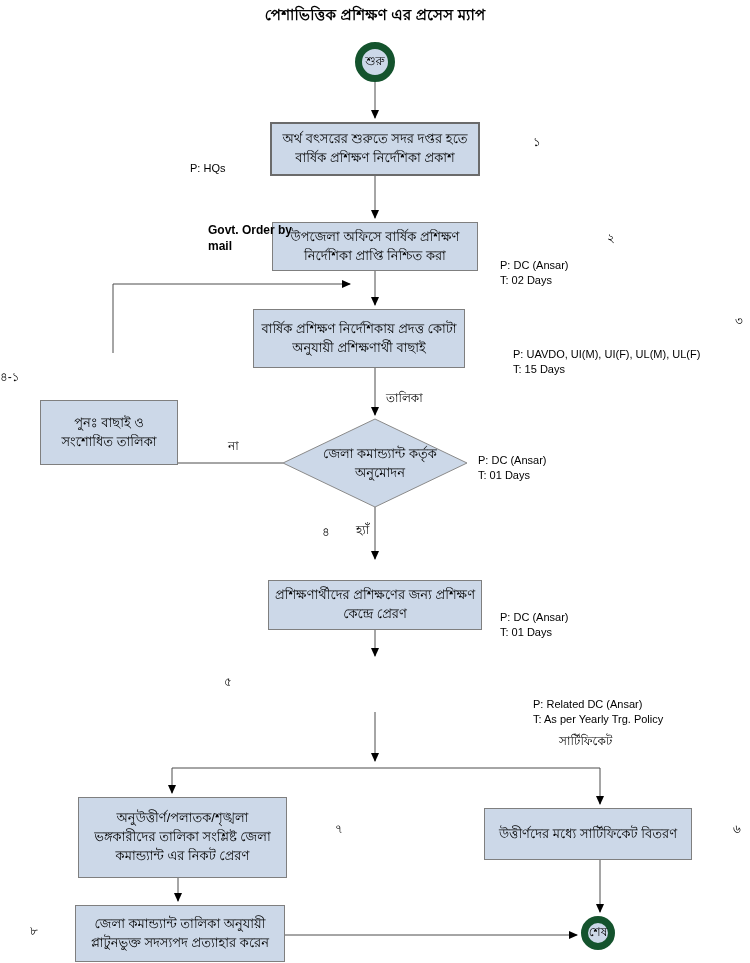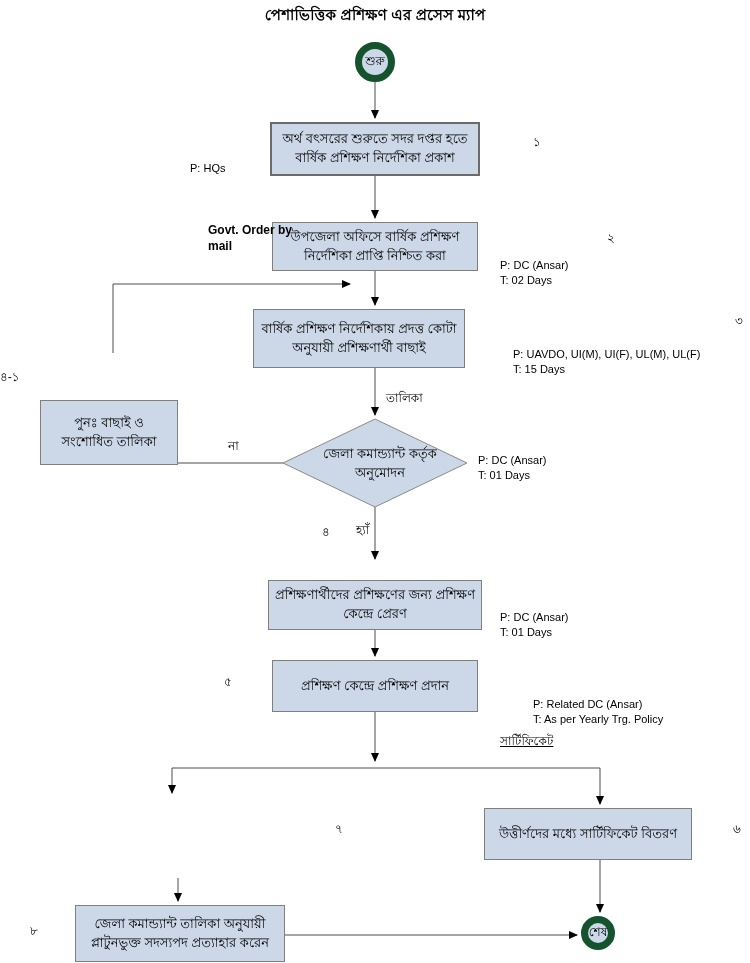--- a/index.html
+++ b/index.html
@@ -139,24 +139,24 @@
   </div>
 
   <div class="diamond-label" style="left:304px;top:426px;width:152px;height:74px;">
     <span>জেলা কমান্ড্যান্ট কর্তৃক অনুমোদন</span>
   </div>
 
   <div class="node" style="left:268px;top:563px;width:214px;height:50px;margin-top:17px;">
     <span>প্রশিক্ষণার্থীদের প্রশিক্ষণের জন্য প্রশিক্ষণ কেন্দ্রে প্রেরণ</span>
   </div>
 
-  <div class="node" style="left:272px;top:660px;width:206px;height:52px;">
-    <span>প্রশিক্ষণ কেন্দ্রে প্রশিক্ষণ প্রদান</span>
-  </div>
-
+
+  <div class="node" style="left:78px;top:797px;width:209px;height:81px;">
+    <span>অনুউত্তীর্ণ/পলাতক/শৃঙ্খলা ভঙ্গকারীদের তালিকা সংশ্লিষ্ট জেলা কমান্ড্যান্ট এর নিকট প্রেরণ</span>
+  </div>
 
   <div class="node" style="left:484px;top:808px;width:208px;height:52px;">
     <span>উত্তীর্ণদের মধ্যে সার্টিফিকেট বিতরণ</span>
   </div>
 
   <div class="node" style="left:75px;top:905px;width:210px;height:57px;">
     <span>জেলা কমান্ড্যান্ট তালিকা অনুযায়ী প্লাটুনভুক্ত সদস্যপদ প্রত্যাহার করেন</span>
   </div>
 
   <div class="ann" style="left:190px;top:122px;">P: HQs</div>
@@ -187,21 +187,21 @@
   </div>
 
   <div class="ann" style="left:533px;top:658px;">
     <div>P: Related DC (Ansar)</div>
     <div>T: As per Yearly Trg. Policy</div>
   </div>
 
   <div class="edge-label" style="left:386px;top:389px;">তালিকা</div>
   <div class="edge-label" style="left:228px;top:437px;">না</div>
   <div class="edge-label" style="left:356px;top:521px;">হ্যাঁ</div>
-  <div class="edge-label" style="left:500px;top:732px;text-decoration:underline;">সার্টিফিকেট</div>
+  <div class="edge-label" style="left:559px;top:732px;">সার্টিফিকেট</div>
 
   <div class="num" style="left:533px;top:133px;">১</div>
   <div class="num" style="left:607px;top:229px;">২</div>
   <div class="num" style="left:735px;top:312px;">৩</div>
   <div class="num" style="left:0px;top:368px;">৪-১</div>
   <div class="num" style="left:322px;top:523px;">৪</div>
   <div class="num" style="left:224px;top:673px;">৫</div>
   <div class="num" style="left:733px;top:820px;">৬</div>
   <div class="num" style="left:335px;top:820px;">৭</div>
   <div class="num" style="left:30px;top:922px;">৮</div>

